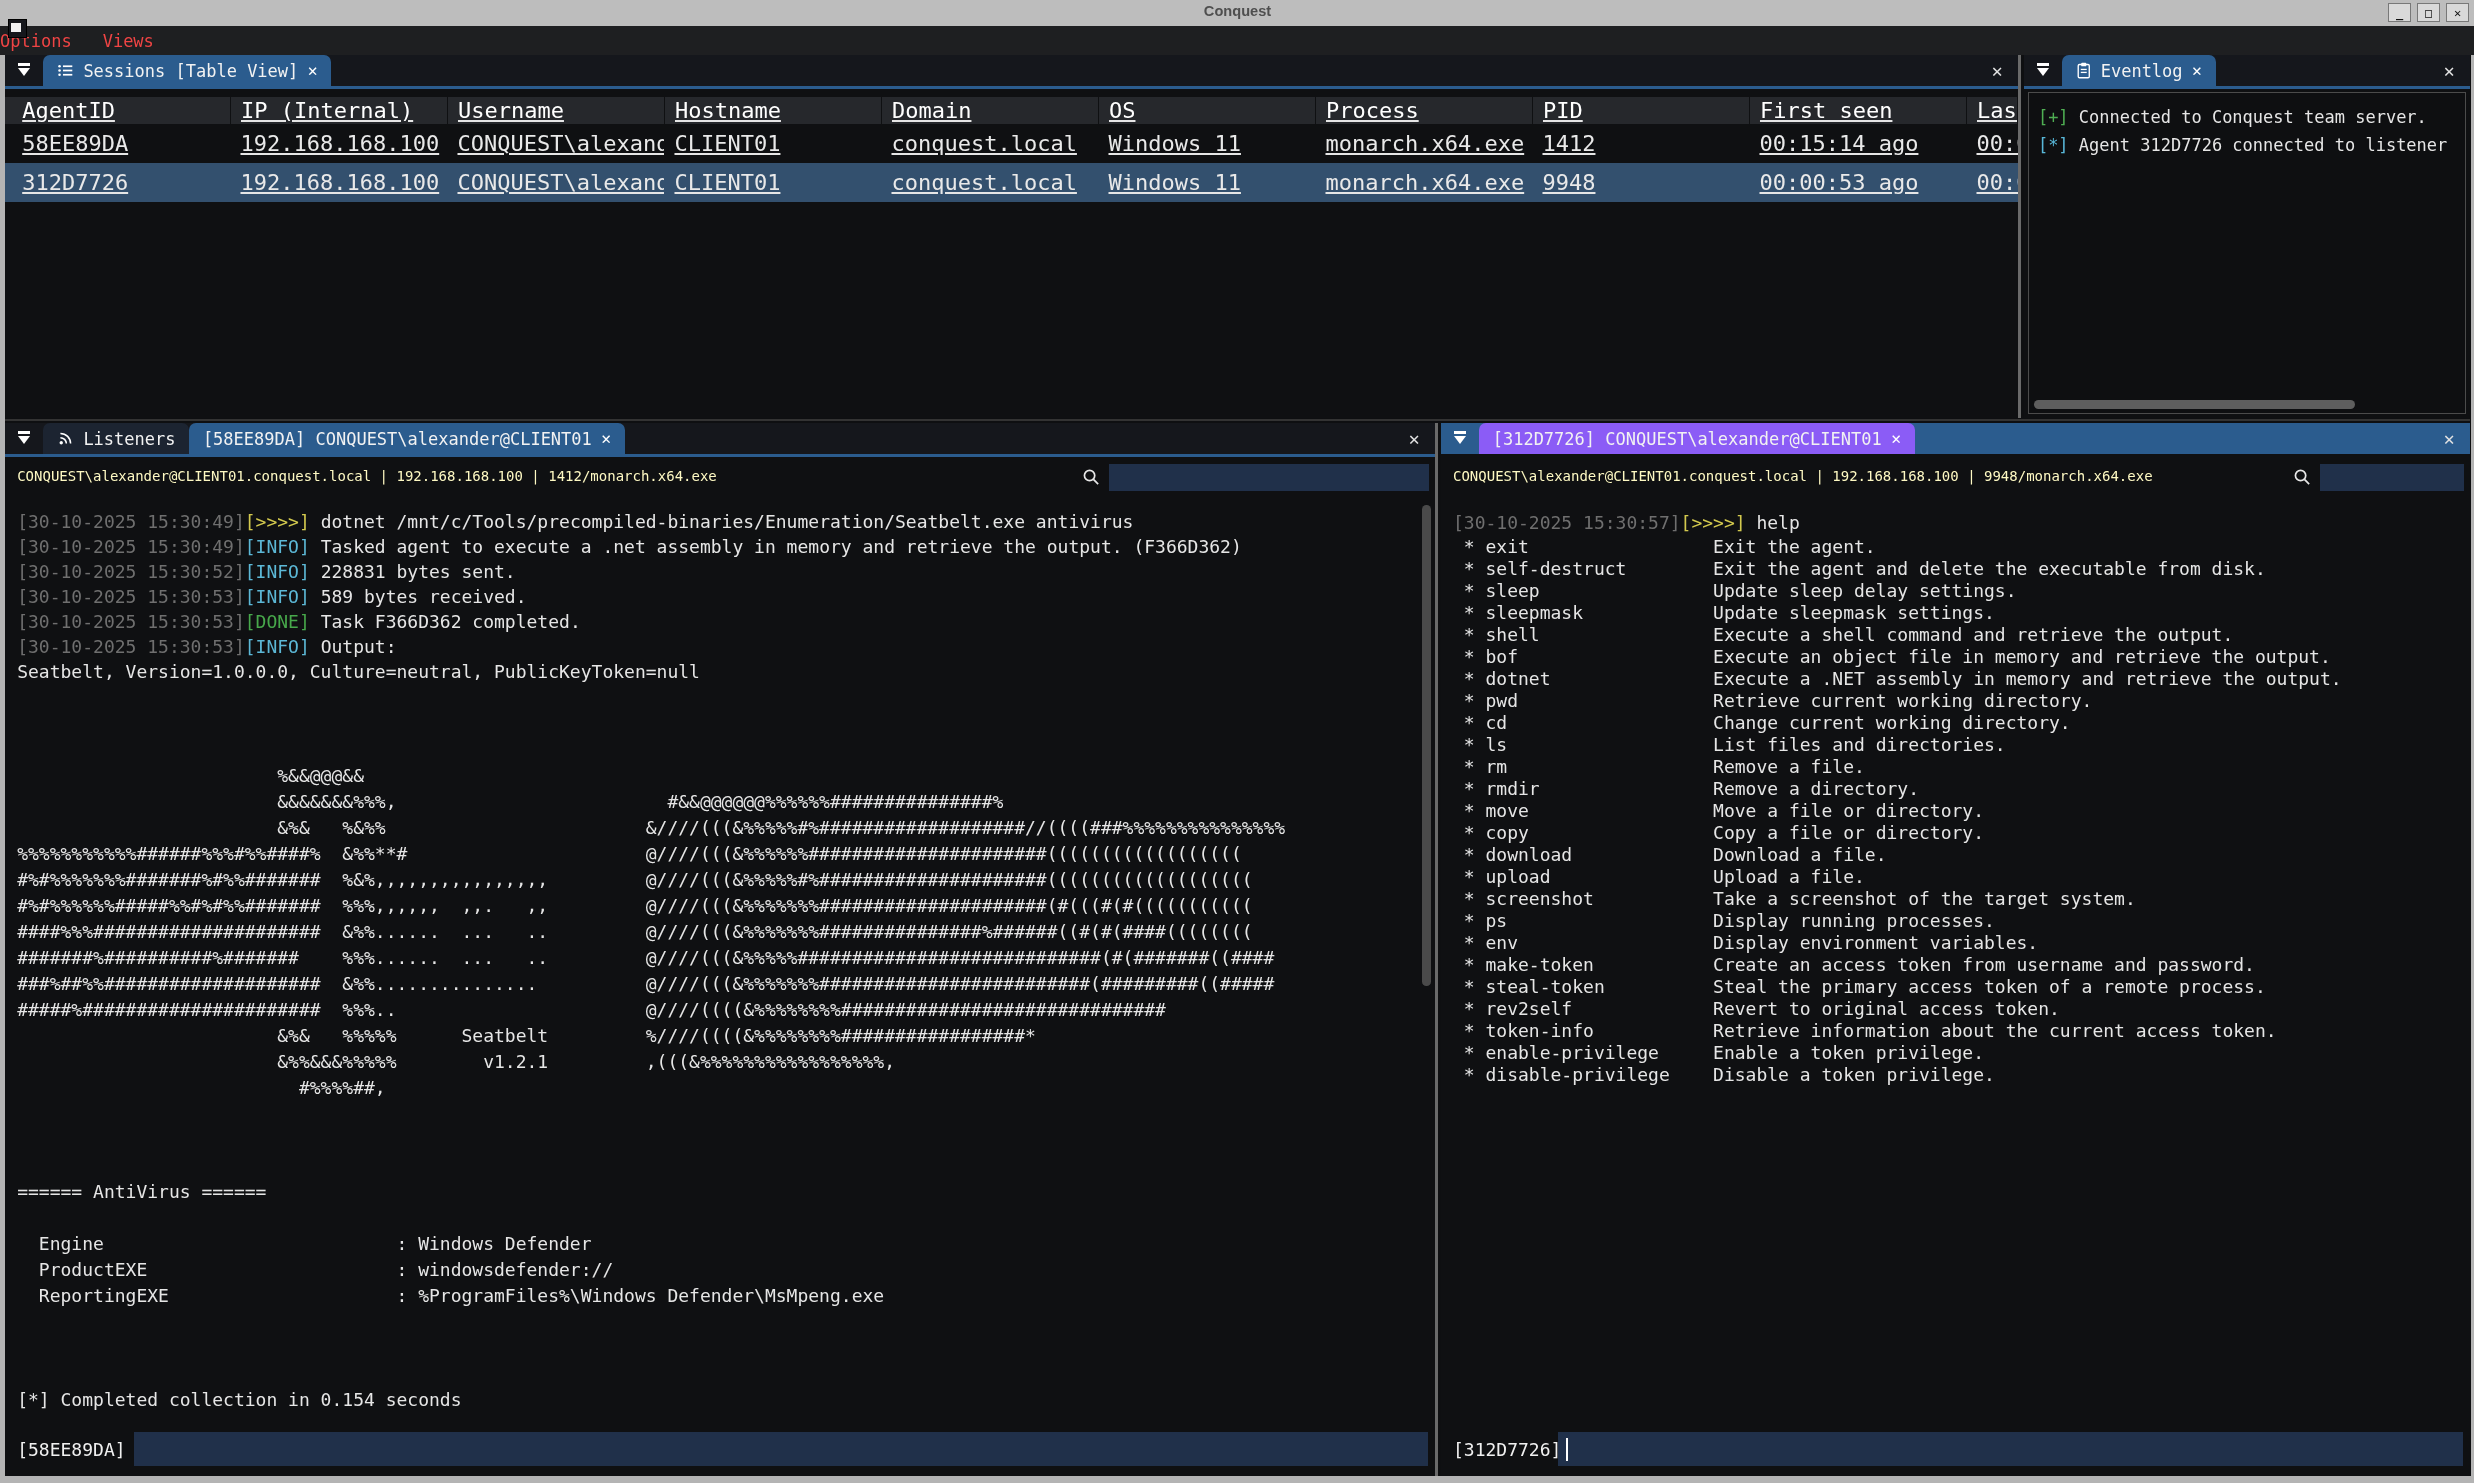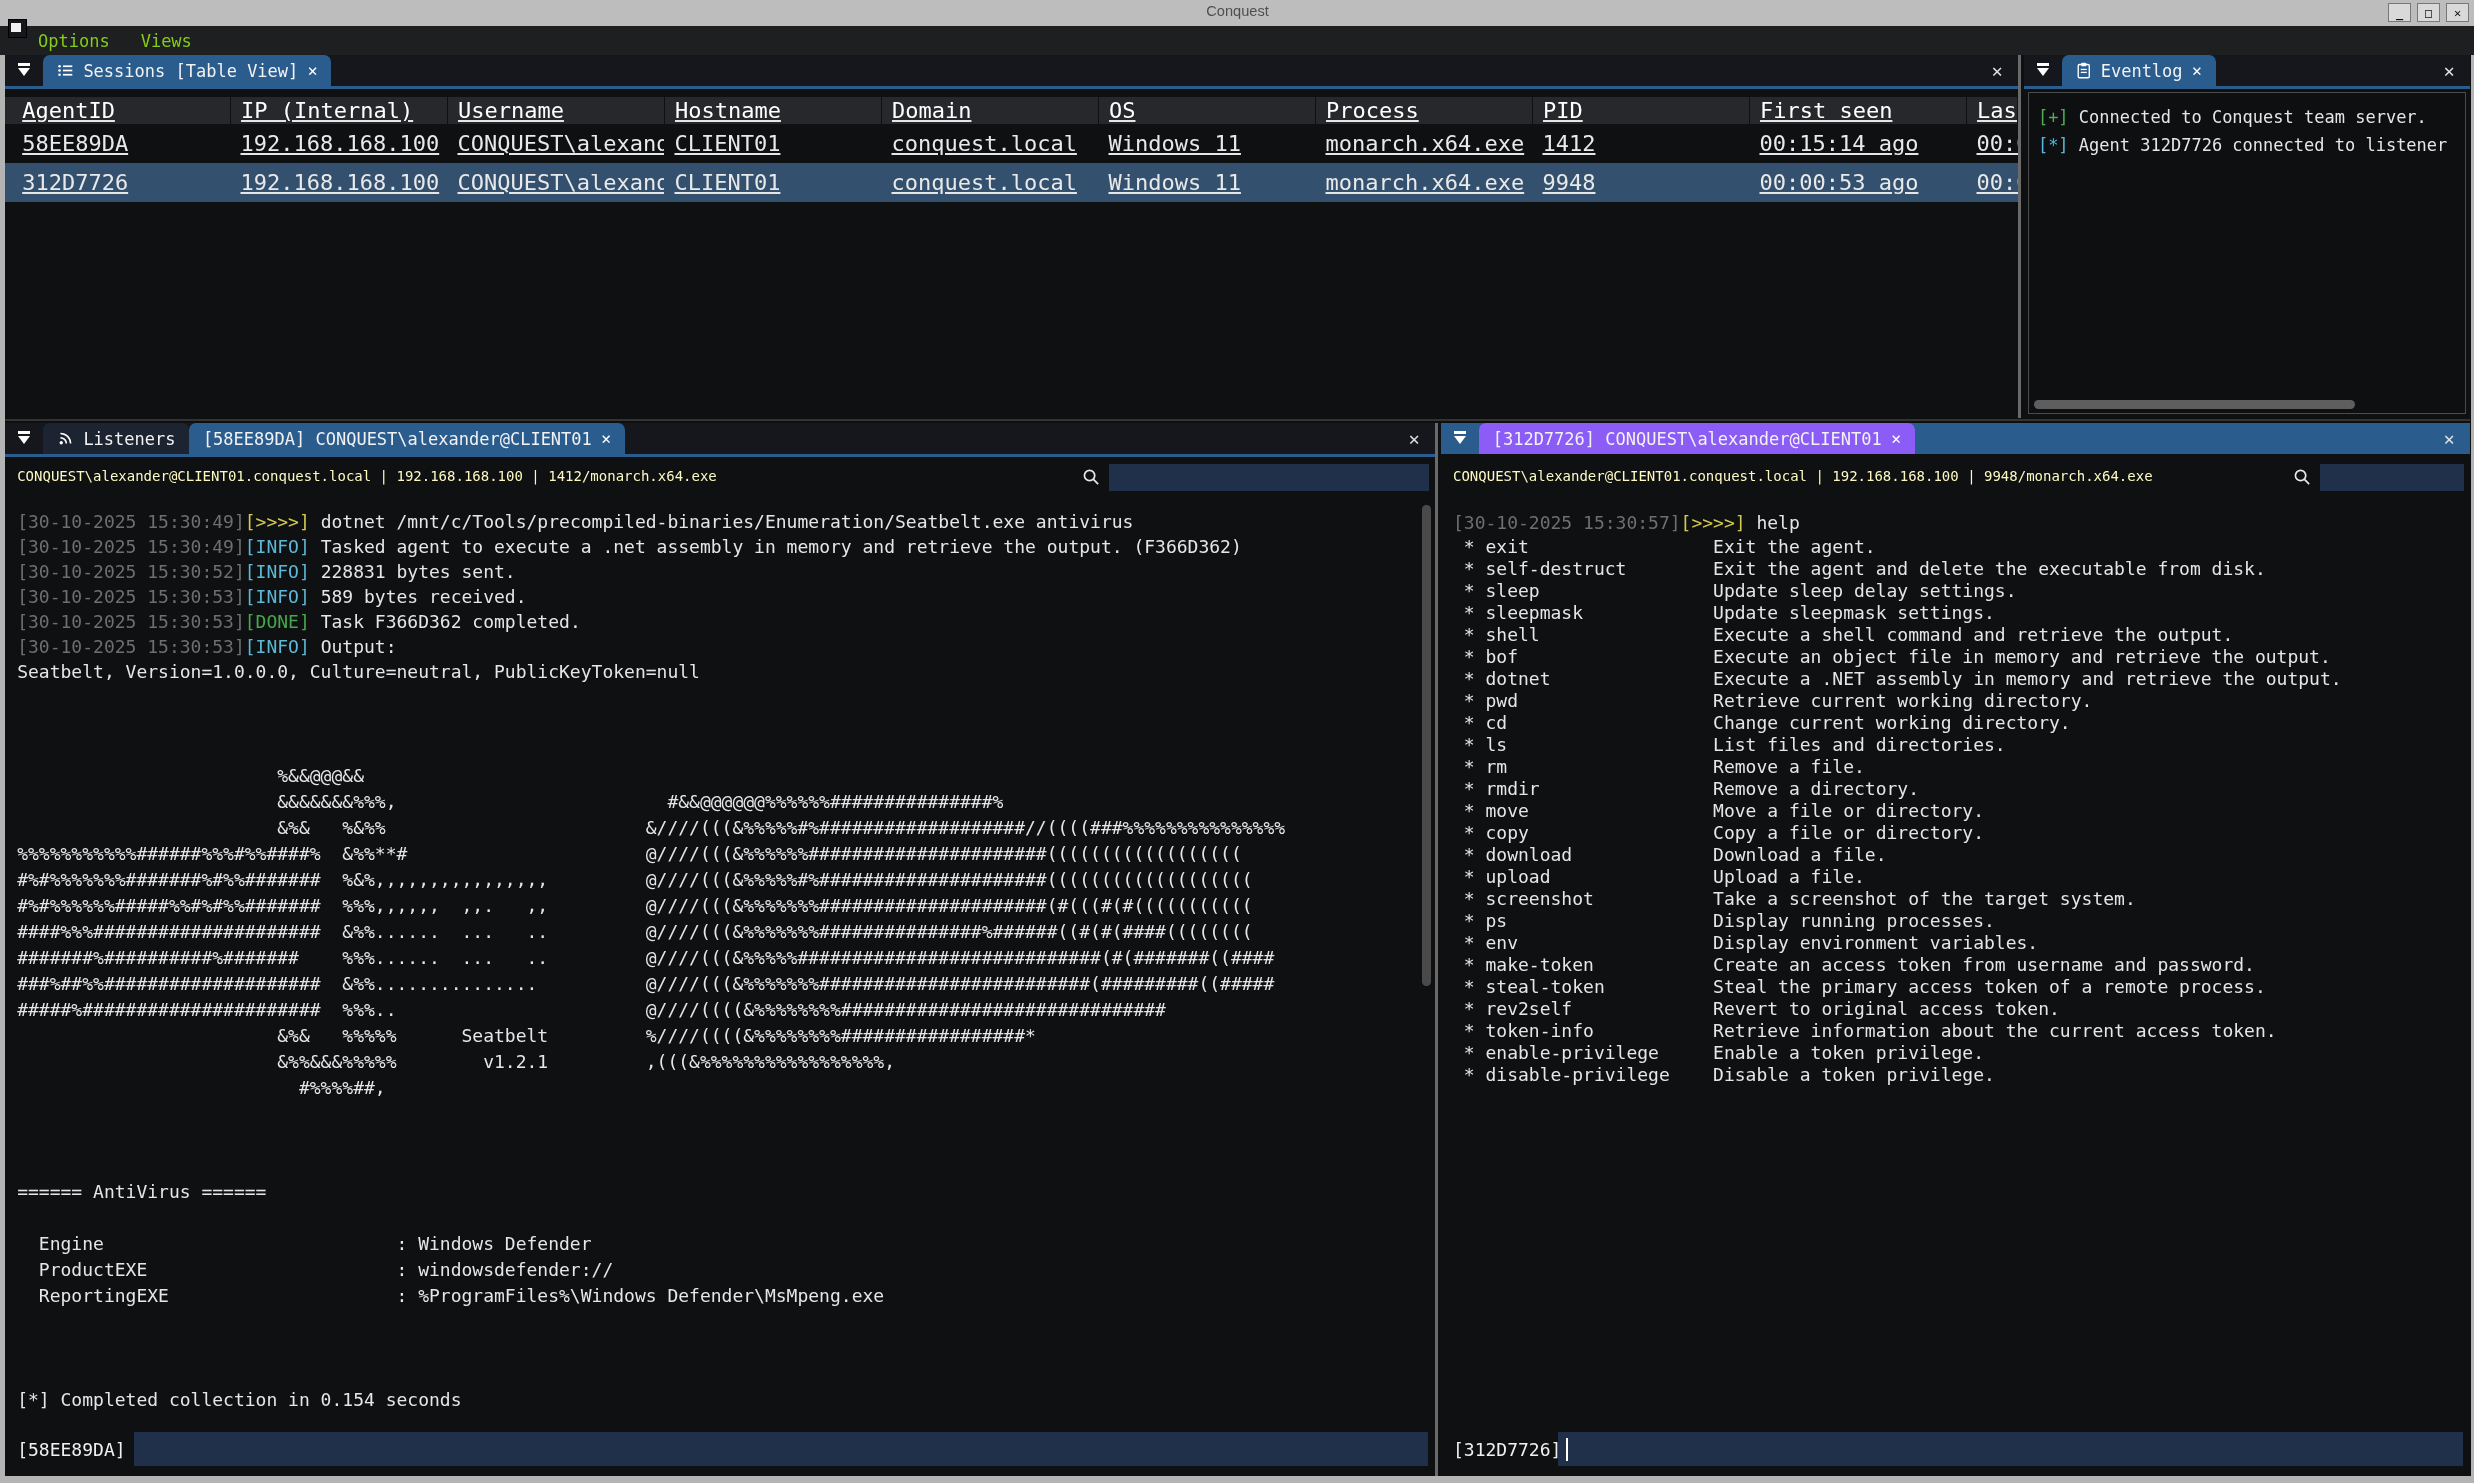--- a/index.html
+++ b/index.html
@@ -7,31 +7,31 @@
   body {
     position: relative;
     background: #0e0f11;
     font-family: "DejaVu Sans Mono", monospace;
     overflow: hidden;
     color: #e6e6e6;
   }
   
   .titlebar { position:absolute; left:0; top:0; width:2475px; height:26px; background:#bdbdbd; }
   .title { position:absolute; left:50%; top:3.4px; transform:translateX(-50%);
-           font-family:"Liberation Sans", sans-serif; font-weight:normal; font-size:14.6px; color:#4f4f4f; }
+           font-family:"Liberation Sans", sans-serif; font-weight:bold; font-size:14.6px; color:#4f4f4f; }
   .controls { position:absolute; right:6px; top:3.4px; display:flex; gap:6px; }
   .ctrl-btn { width:23px; height:19px; background:#d9d9d9; border:0.9px solid #787878;
               display:flex; align-items:center; justify-content:center;
               font-size:12px; font-weight:bold; color:#111; cursor:default; }
   .win-menu-icon { position:absolute; left:7.7px; top:19px; width:19px; height:19px;
                    background:#15171c; border:0.9px solid #000; z-index:5; }
   .win-menu-icon::after { content:""; position:absolute; left:2.6px; top:2.6px; width:9.5px; height:9.5px;
                           background:#f2f2f2; }
   .menubar { position:absolute; left:0; top:26px; width:2475px; height:29px; background:#1e1f21;
-             display:flex; align-items:center; gap:31px; padding-left:38px; font-size:17px; color:#84cc16; }
+             display:flex; align-items:center; gap:31px; font-size:17px; color:#ef4444; }
   .menu-item { cursor:default; }
   .frame-left  { position:absolute; left:0; top:55px; width:5.2px;  height:1421px; background:#b4b4b4; }
   .frame-right { position:absolute; right:0; top:55px; width:4.3px; height:1421px; background:#b4b4b4; }
   .frame-bottom{ position:absolute; left:0; top:1476px; width:2475px; height:6.9px; background:#b4b4b4; }
 
   
   .vsplit-top    { position:absolute; left:2018px; top:55px;  width:2.6px; height:363px;  background:#6a6a6a; }
   .vsplit-bottom { position:absolute; left:1435px; top:423px; width:2.6px; height:1053px; background:#6a6a6a; }
   .hsplit        { position:absolute; left:5.2px; top:419px; width:2465px; height:1.7px; background:#333; }
 

